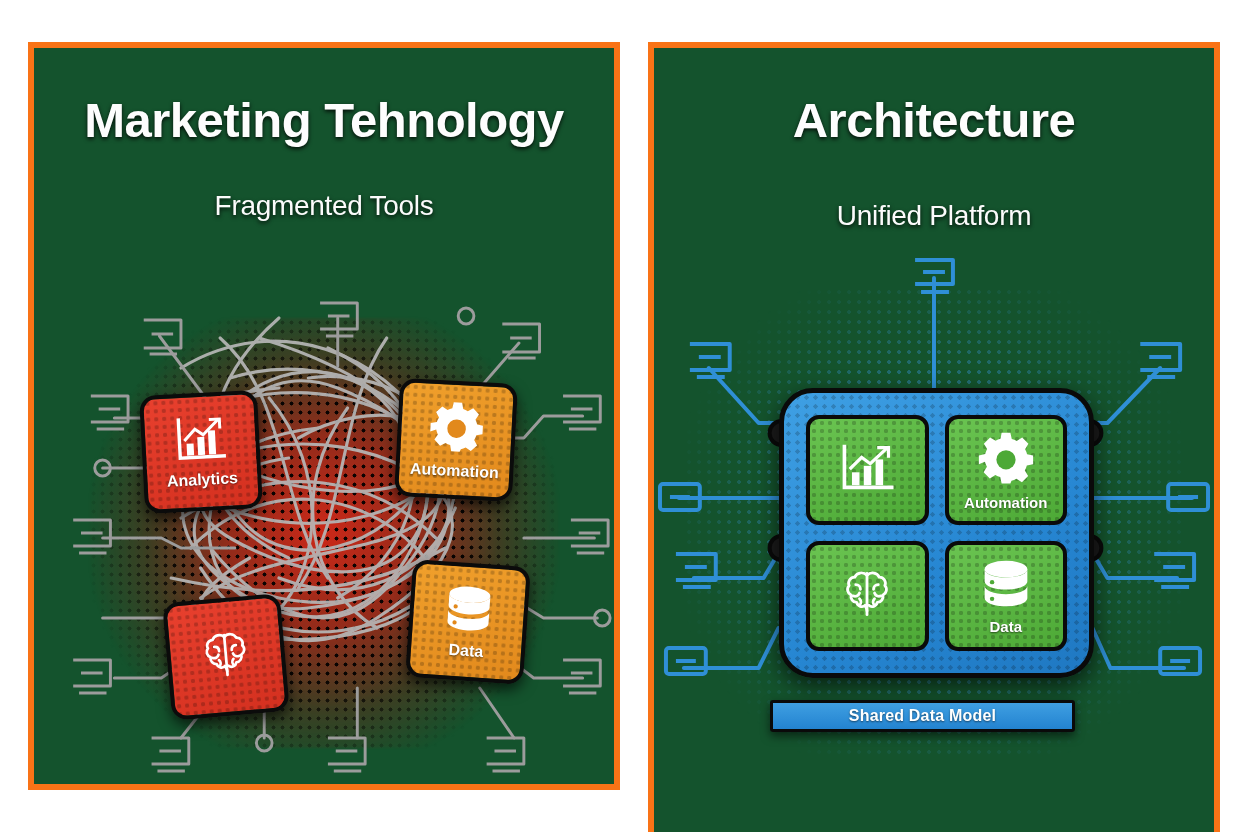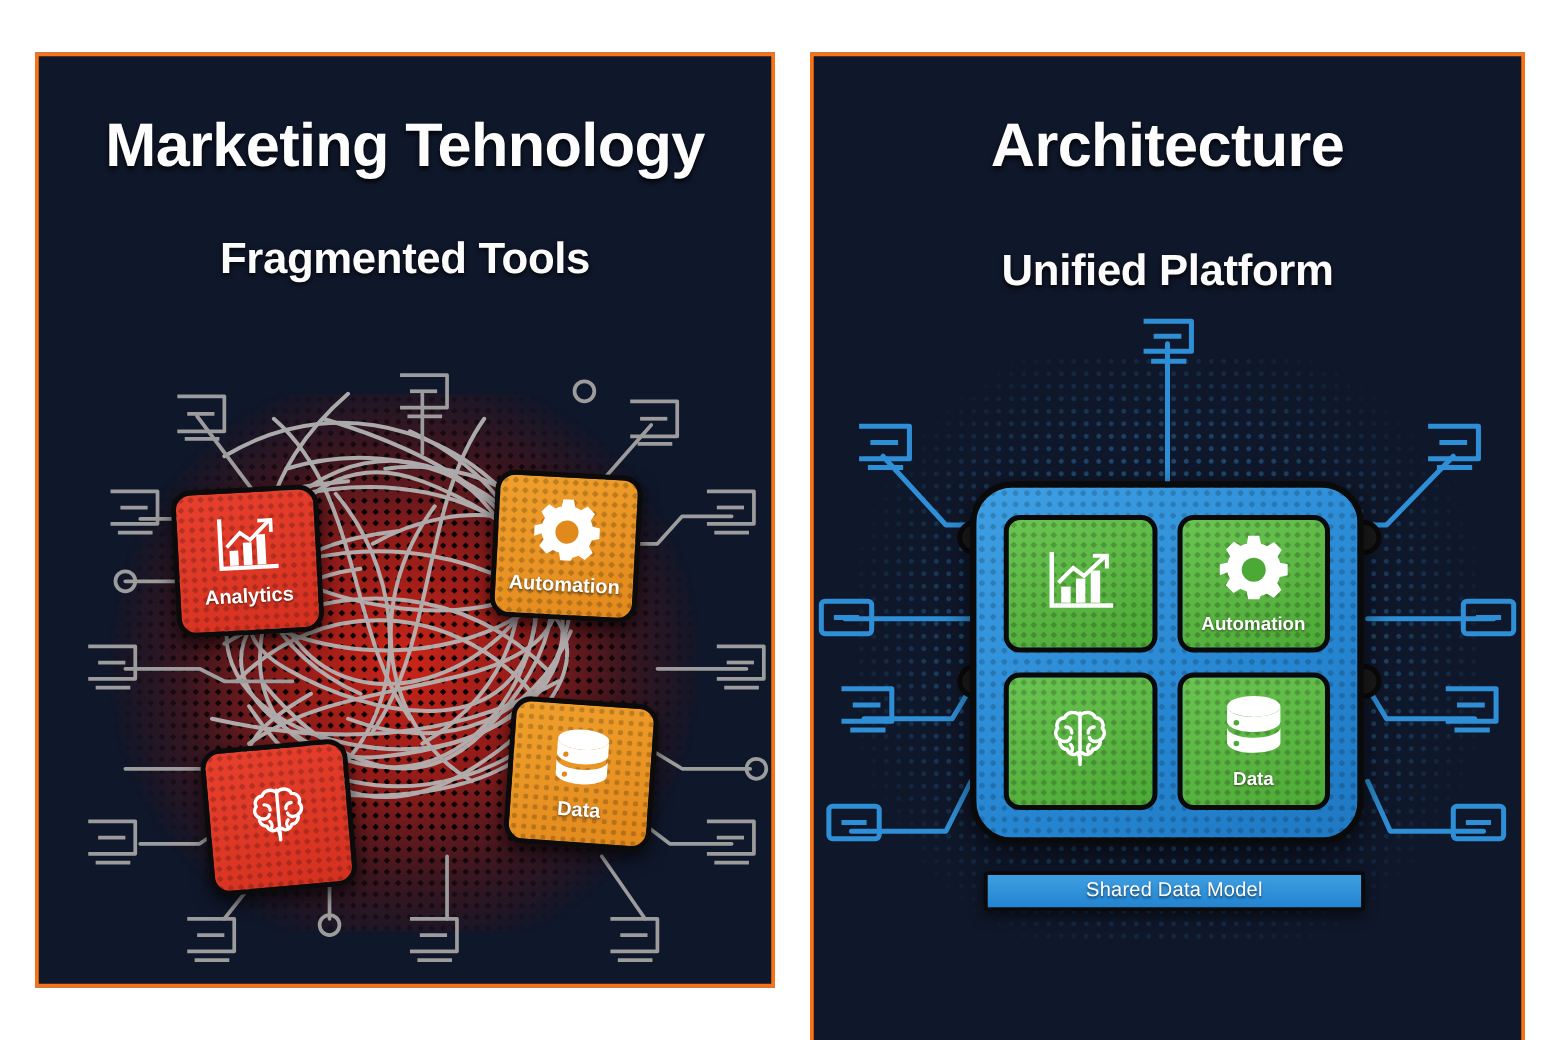--- a/index.html
+++ b/index.html
@@ -14,44 +14,44 @@
     position: relative;
     width: 1248px; height: 832px;
     background: #ffffff;
     display: flex;
     align-items: flex-start;
   }
 
   
   .panel {
     position: absolute;
-    background: #0f172a;
-    border: 3px solid #f97316;
+    background: #14532d;
+    border: 6px solid #f97316;
     overflow: hidden;
   }
   .panel.left  { left: 28px;  top: 42px; width: 592px; height: 748px; }
   .panel.right { left: 648px; top: 42px; width: 572px; height: 827px; }
 
   
   .panel-title {
     position: absolute; left: 0; right: 0;
     text-align: center;
     color: #fdfdfd;
     font-weight: bold;
     letter-spacing: -0.5px;
     text-shadow: 0 2px 4px rgba(0,0,0,.85);
   }
   .left  .panel-title  { top: 44px; font-size: 49px; }
   .right .panel-title  { top: 44px; font-size: 49px; }
   .panel-subtitle {
     position: absolute; left: 0; right: 0;
     text-align: center;
     color: #fbfbfb;
-    font-weight: bold;
-    font-size: 35px;
+    font-weight: normal;
+    font-size: 28px;
     letter-spacing: -0.3px;
     text-shadow: 0 2px 4px rgba(0,0,0,.85);
   }
   .left  .panel-subtitle { top: 142px; }
   .right .panel-subtitle { top: 152px; }
 
   
   .stage { position: absolute; left: 0; top: 200px; width: 100%; height: 548px; }
 
   
@@ -158,27 +158,27 @@
   .mod .sheen {
     position: absolute; inset: 0;
     background-image: radial-gradient(circle, rgba(0,0,0,.20) 2.0px, transparent 2.3px);
     background-size: 8px 8px;
   }
   .mod .glyph { position: relative; z-index: 2; }
   .mod .card-label { font-size: 15px; }
 
   .shared-bar {
     position: absolute;
-    left: 136px; top: 452px;
+    left: 116px; top: 452px;
     width: 305px; height: 32px;
     background: linear-gradient(180deg, #3f9fe2 0%, #2383d0 100%);
     border: 3px solid #0a0a0a;
     border-radius: 3px;
     display: flex; align-items: center; justify-content: center;
-    color: #fff; font-size: 16px; font-weight: 400;
+    color: #fff; font-size: 16px; font-weight: 700;
     letter-spacing: .2px;
     text-shadow: 0 1px 2px rgba(0,0,0,.55);
     box-shadow: 0 4px 10px rgba(0,0,0,.55);
   }
 </style>
 </head>
 <body>
 
 <div class="board">
 

